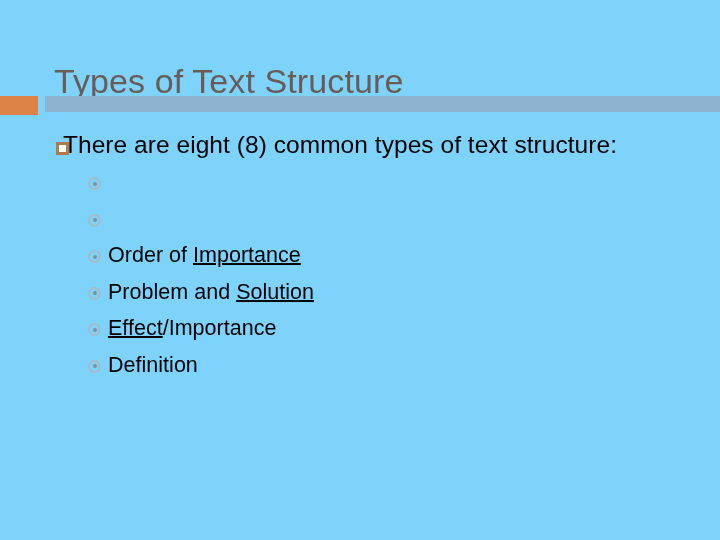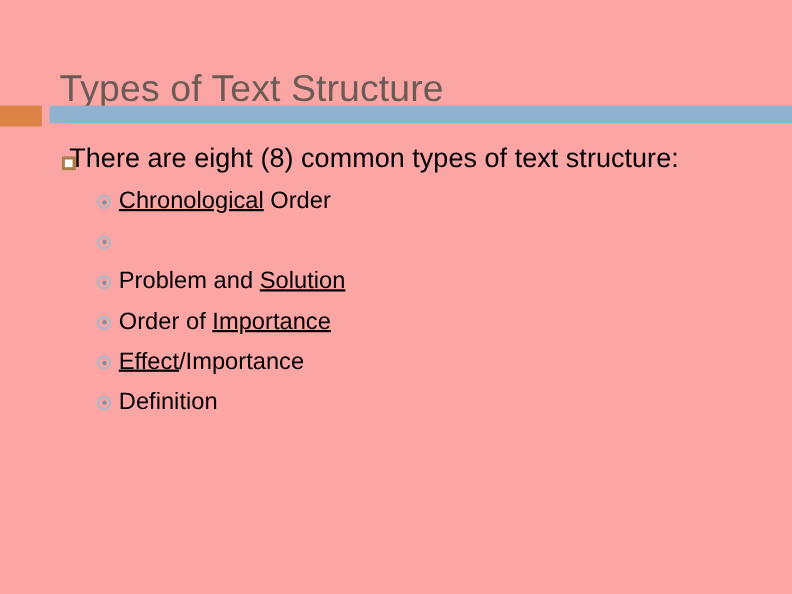--- a/index.html
+++ b/index.html
@@ -12,21 +12,21 @@
     height: 540px;
     overflow: hidden;
     font-family: "Liberation Sans", sans-serif;
     -webkit-font-smoothing: antialiased;
   }
 
   .slide {
     position: relative;
     width: 720px;
     height: 540px;
-    background: #fca5a5;
+    background: #7dd3fc;
   }
 
   
   .slide-title {
     position: absolute;
     left: 54px;
     top: 36px;
     width: 620px;
     font-size: 34px;
     line-height: 44px;
@@ -155,32 +155,31 @@
   <div class="body-block">
 
     <div class="lvl1">
       <span class="lvl1-bullet"></span>
       <span class="lvl1-text">There are eight (8) common types of text structure:</span>
     </div>
 
     <ul class="lvl2-list" id="lvl2-list">
         <li class="lvl2">
           <span class="lvl2-bullet"></span>
-          <span class="lvl2-text"><span class="u">Chronological</span><span> Order</span></span>
         </li>
         <li class="lvl2">
           <span class="lvl2-bullet"></span>
         </li>
         <li class="lvl2">
           <span class="lvl2-bullet"></span>
-          <span class="lvl2-text"><span>Problem and </span><span class="u">Solution</span></span>
+          <span class="lvl2-text"><span>Order of </span><span class="u">Importance</span></span>
         </li>
         <li class="lvl2">
           <span class="lvl2-bullet"></span>
-          <span class="lvl2-text"><span>Order of </span><span class="u">Importance</span></span>
+          <span class="lvl2-text"><span>Problem and </span><span class="u">Solution</span></span>
         </li>
         <li class="lvl2">
           <span class="lvl2-bullet"></span>
           <span class="lvl2-text"><span class="u">Effect</span><span>/Importance</span></span>
         </li>
         <li class="lvl2">
           <span class="lvl2-bullet"></span>
           <span class="lvl2-text"><span>Definition</span></span>
         </li>
       </ul>

